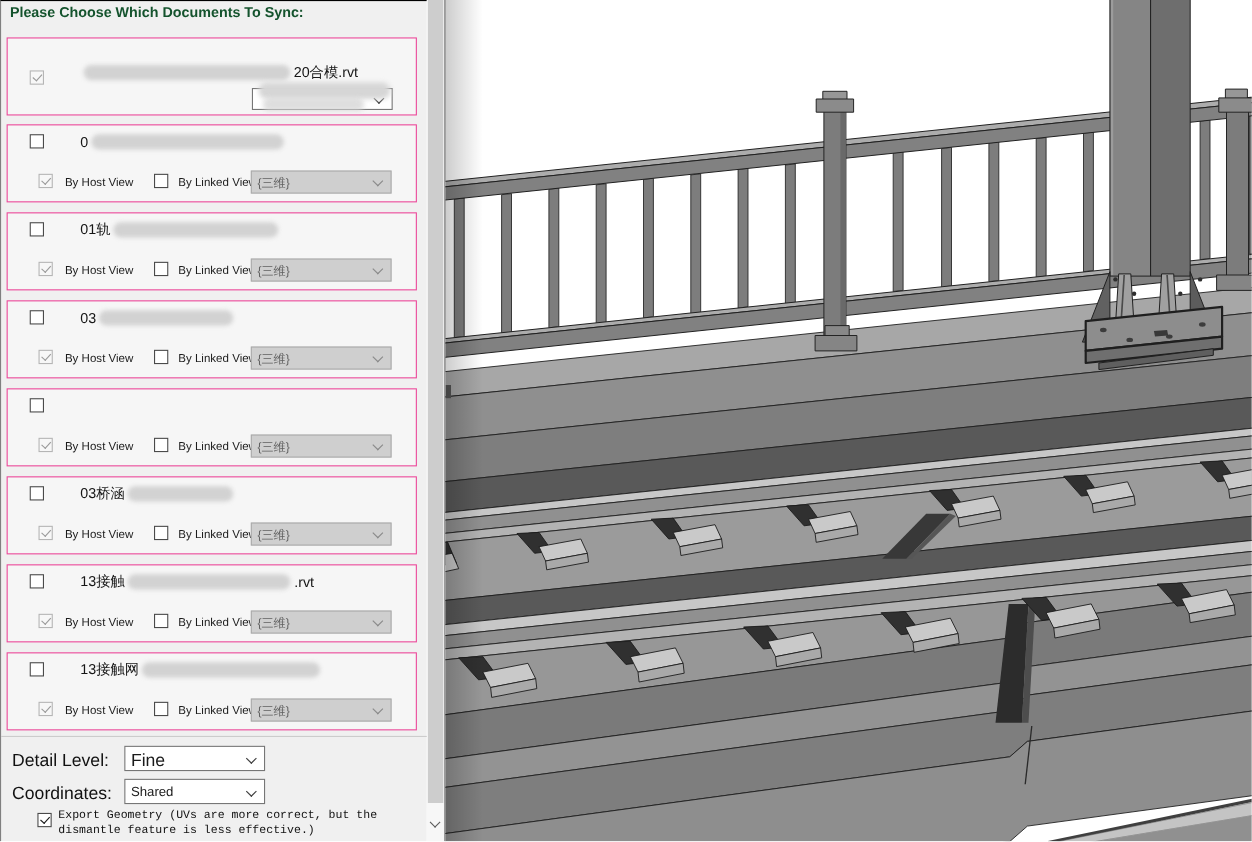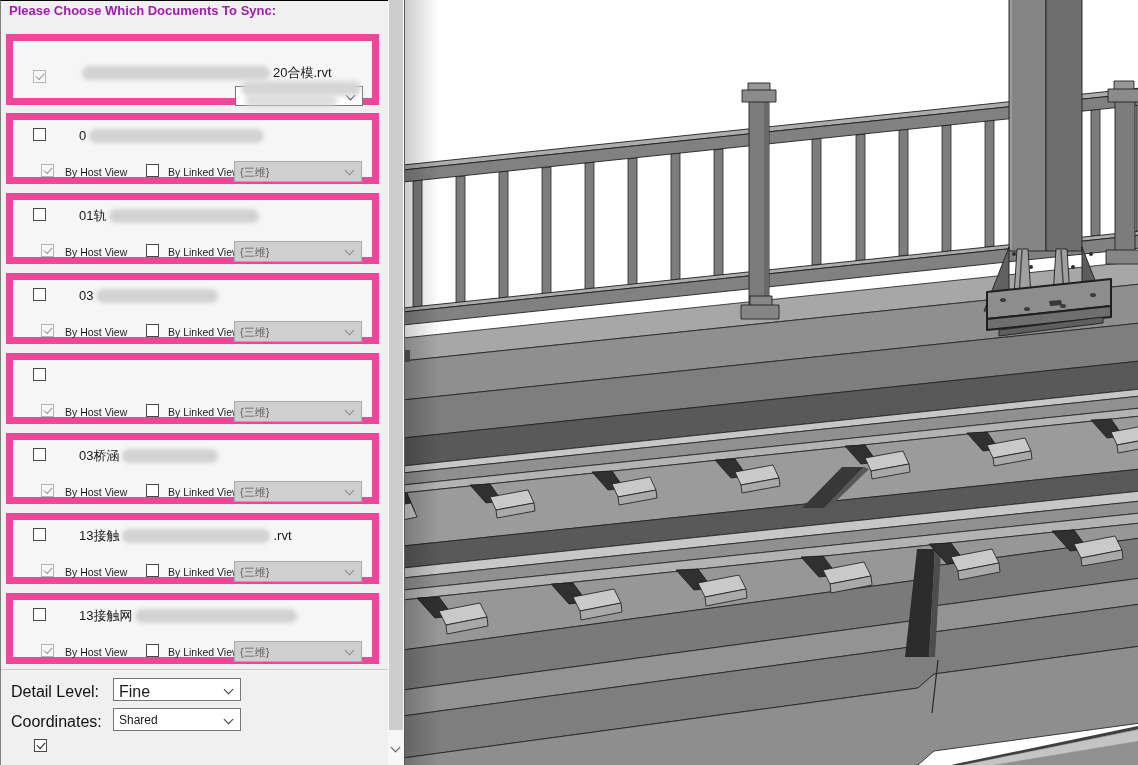--- a/index.html
+++ b/index.html
@@ -1,23 +1,23 @@
 <!DOCTYPE html>
 <html><head>
 <meta charset="utf-8">
 <style>
   html,body{margin:0;padding:0;background:#fff;}
   .screen{position:relative;width:1138px;height:765px;overflow:hidden;
     font-family:"Liberation Sans",sans-serif;background:#fff;}
   
   .panel{position:absolute;left:0;top:0;width:388px;height:765px;background:#f0f0f0;
     border-top:1px solid #000;border-left:1px solid #808080;box-sizing:border-box;}
-  .title{position:absolute;left:8px;top:2px;font-size:13px;font-weight:bold;color:#a21caf;white-space:nowrap;}
+  .title{position:absolute;left:8px;top:2px;font-size:13px;font-weight:bold;color:#14532d;white-space:nowrap;}
   .item{position:absolute;left:5px;width:373px;height:71px;background:#f6f6f6;
-    border:7px solid #ec4899;box-sizing:border-box;}
+    border:1px solid #ec4899;box-sizing:border-box;}
   .cb{position:absolute;width:13px;height:13px;background:#fff;border:1px solid #4a4a4a;box-sizing:border-box;}
   .cb.dis{border-color:#b5b5b5;background:#f7f7f7;}
   .check{position:absolute;left:2px;top:2px;width:7px;height:4px;
     border-left:1.8px solid #1a1a1a;border-bottom:1.8px solid #1a1a1a;transform:rotate(-48deg);}
   .check.gray{border-color:#9a9a9a;}
   .nrow{position:absolute;left:66px;top:6px;height:18px;white-space:nowrap;}
   .ntext{font-size:13px;color:#161616;vertical-align:middle;}
   .blur{display:inline-block;height:14px;background:#d2d2d2;border-radius:8px;
     filter:blur(2px);vertical-align:middle;margin:0 3px;}
   .slabel{position:absolute;font-size:10.5px;color:#1c1c1c;white-space:nowrap;}
@@ -190,20 +190,24 @@
       <span class="chev" style="top:7px"></span>
     </div>
     <span class="blabel" style="left:10px;top:712px">Coordinates:</span>
     <div class="combo" style="left:112px;top:707px;height:23px">
       <span class="cval" style="font-size:12px;top:4px">Shared</span>
       <span class="chev" style="top:7px"></span>
     </div>
     <span class="cb" style="left:33px;top:738px">
         <span class="check"></span>
       </span>
+    <div class="note">
+      <div>Export Geometry (UVs are more correct, but the</div>
+      <div>dismantle feature is less effective.)</div>
+    </div>
   </div>
 
   <div class="sbar">
     <div class="sthumb"></div>
     <div class="sbtn">
       <span class="chev"></span>
     </div>
   </div>
 
   <div class="viewport">

